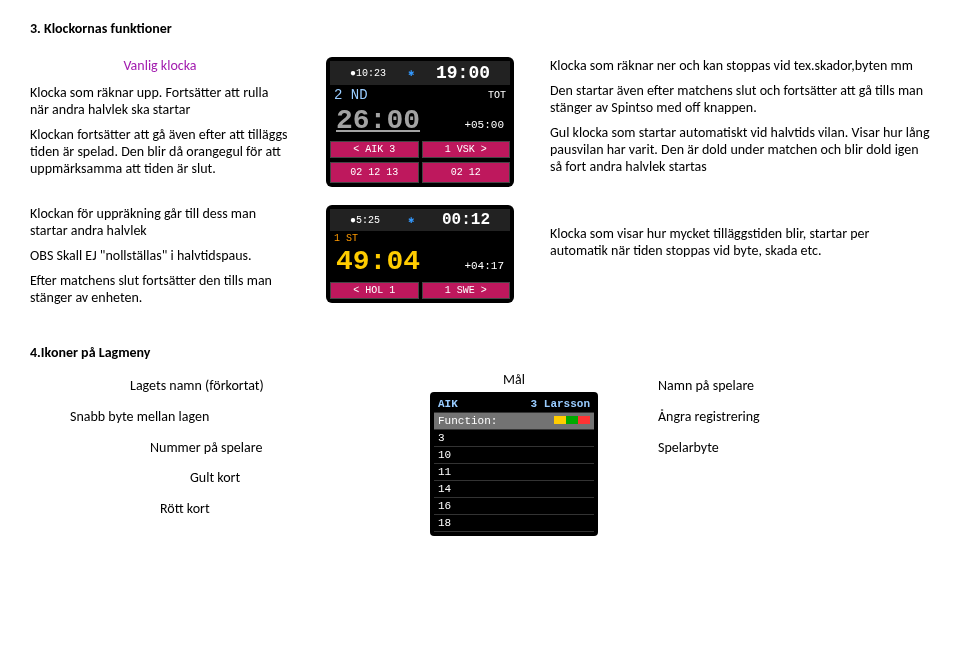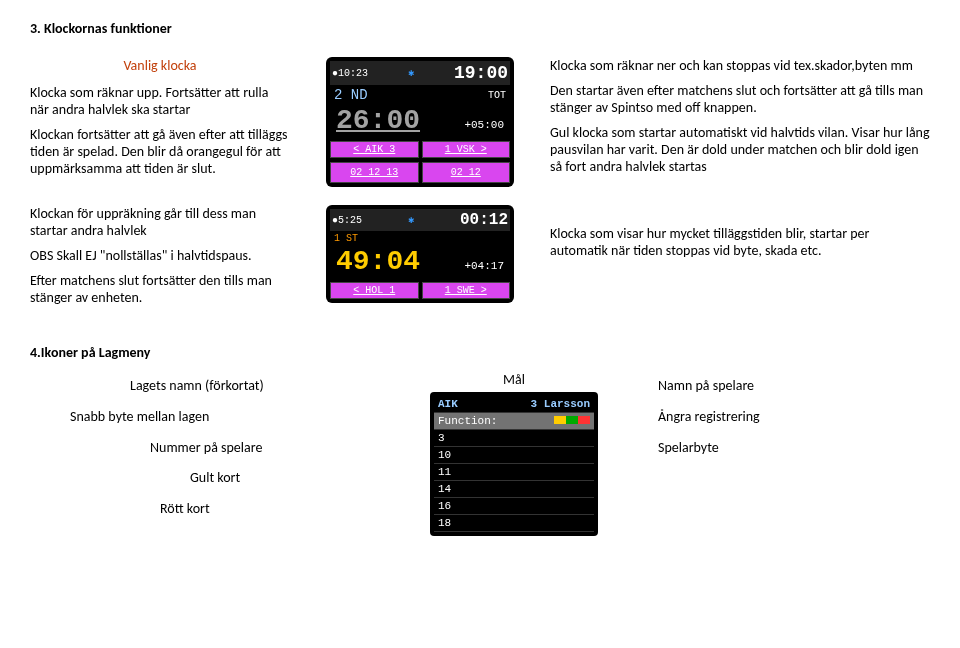--- a/index.html
+++ b/index.html
@@ -18,37 +18,37 @@
   }
   .row1 {
     display: flex;
     align-items: flex-start;
     gap: 30px;
     margin-bottom: 10px;
   }
   .col-left { width: 260px; }
   .col-mid { width: 200px; text-align: center; }
   .col-right { flex: 1; }
-  .vanlig { text-align: center; color: #c2410c; margin-bottom: 10px; }
+  .vanlig { text-align: center; color: #a21caf; margin-bottom: 10px; }
   .device {
     background: #000;
     border-radius: 6px;
     width: 180px;
     margin: 0 auto 8px auto;
     padding: 4px;
     font-family: "Courier New", monospace;
     font-size: 11px;
     color: #fff;
   }
   .device .bar {
     display: flex;
     justify-content: space-between;
     align-items: center;
     background: #222;
-    padding: 2px 2px;
+    padding: 2px 20px;
     font-size: 10px;
   }
   .bigtime {
     font-size: 28px;
     font-weight: bold;
     line-height: 1;
     color: #fff;
     text-align: right;
     padding: 2px 6px;
   }
@@ -56,25 +56,24 @@
   .bigtime.yellow { color: #ffcc00; }
   .subtime { font-size: 11px; color: #fff; text-align: right; padding-right: 6px; }
   .boxrow {
     display: flex;
     gap: 3px;
     margin-top: 4px;
   }
   .box {
     flex: 1;
     border: 1px solid #444;
-    background: #d946ef;
+    background: #be185d;
     text-align: center;
     padding: 2px 0;
     font-size: 10px;
-    text-decoration: underline;
   }
   .smallgrid {
     display: grid;
     grid-template-columns: 1fr 1fr;
     gap: 3px;
     margin-top: 4px;
   }
   .smallgrid .box { padding: 4px 0; }
   .device2-inner { filter: blur(0.3px); }
   .red { color: #f33; }

